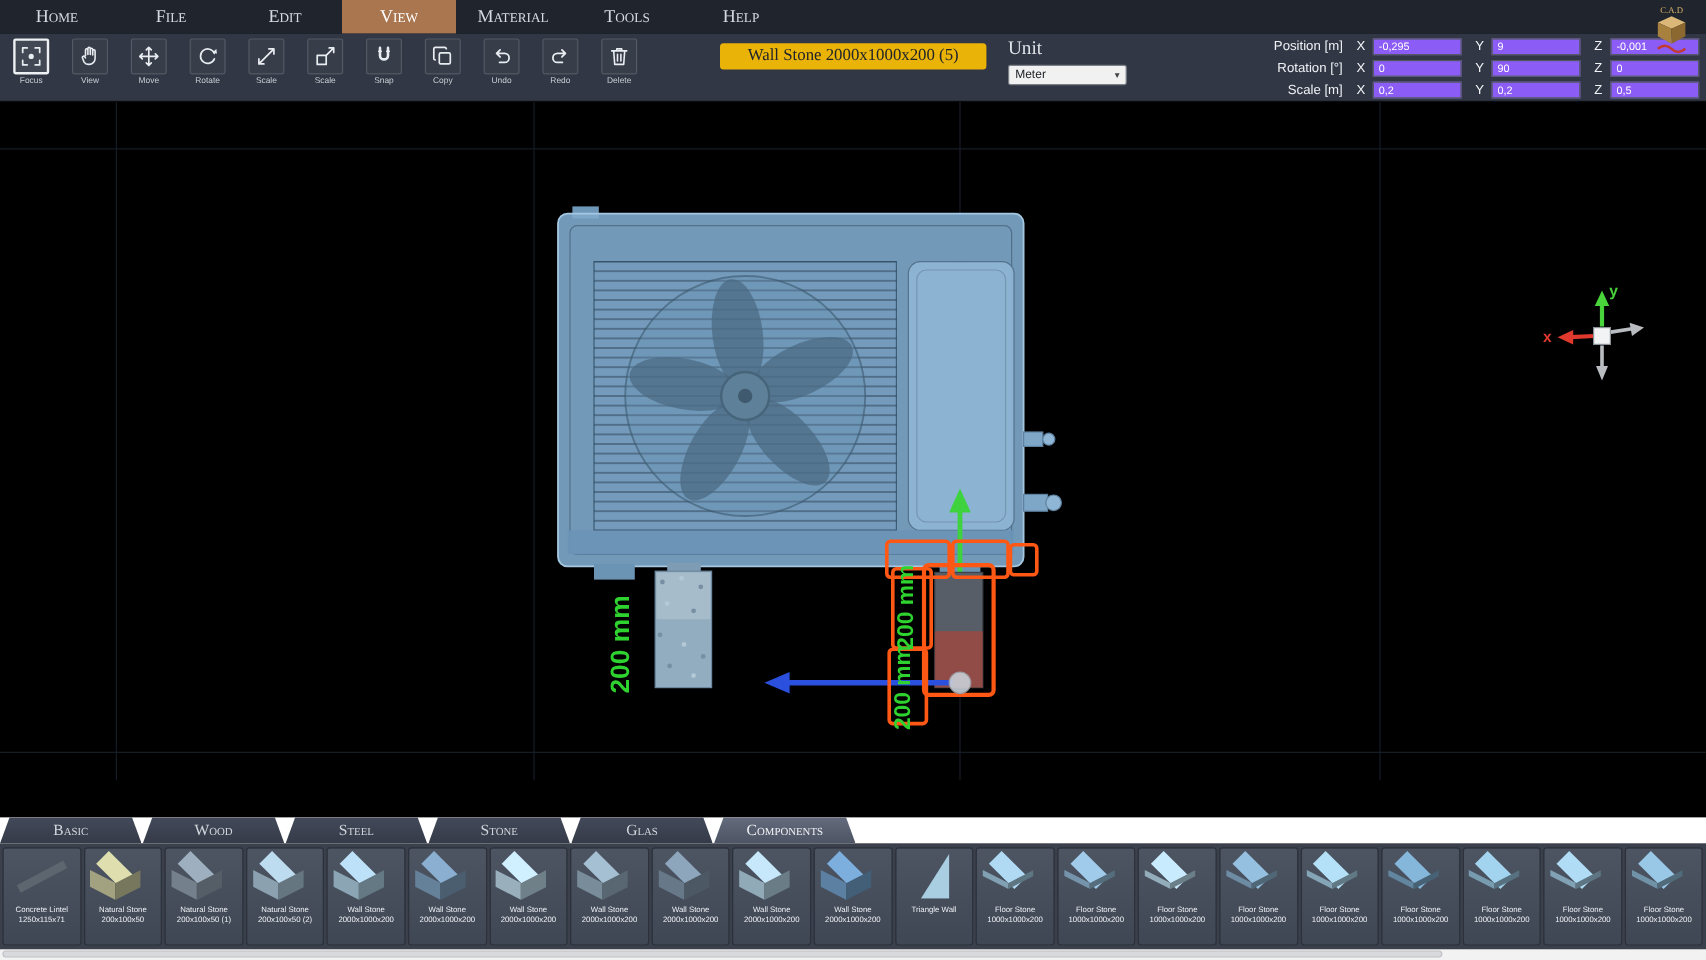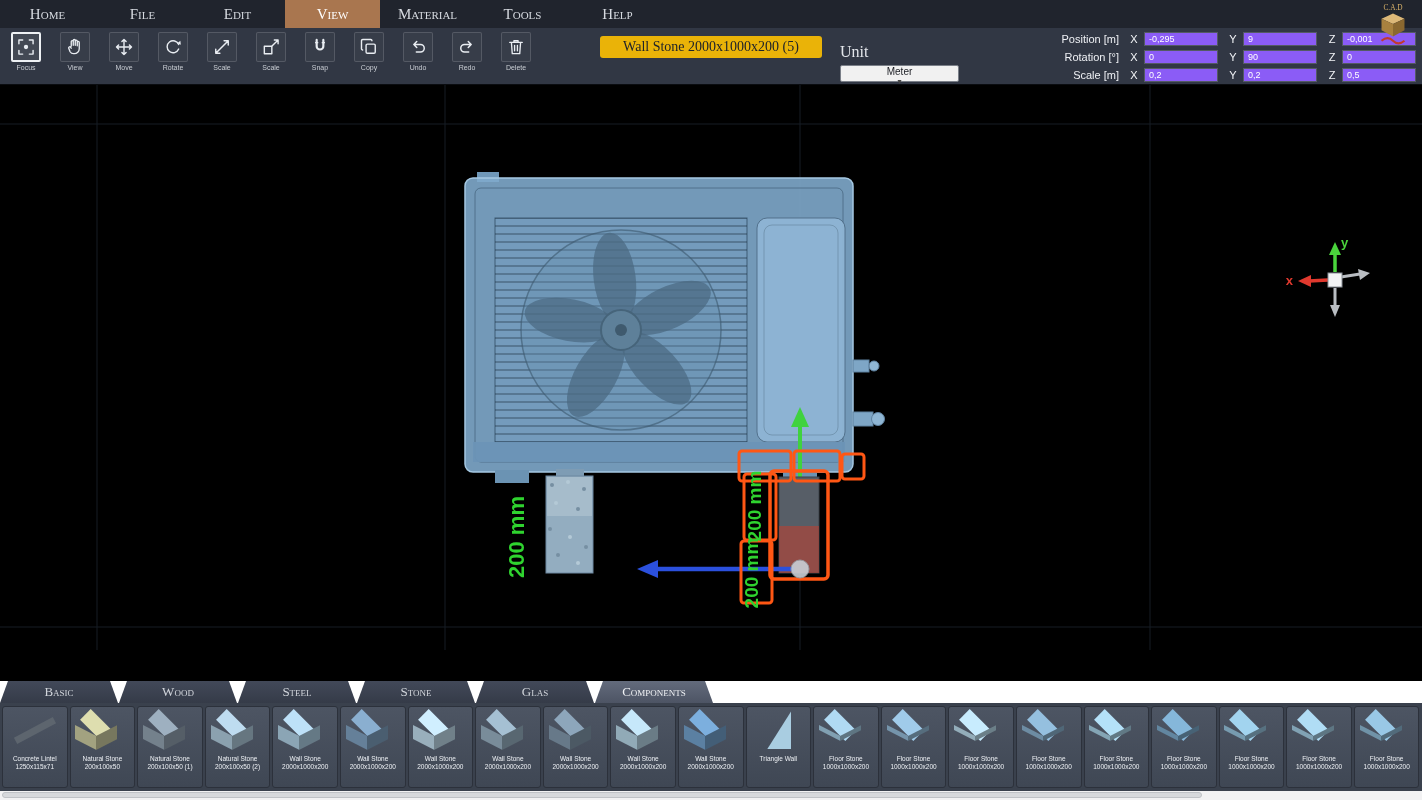--- a/index.html
+++ b/index.html
@@ -21,22 +21,22 @@
   .tools{position:absolute;left:8px;top:4px;display:flex;gap:13px;}
   .tool{width:36px;display:flex;flex-direction:column;align-items:center;gap:2px;}
   .tool .ic{width:30px;height:30px;border:1px solid rgba(255,255,255,.15);border-radius:2px;display:flex;align-items:center;justify-content:center;background:rgba(255,255,255,.03);box-sizing:border-box;}
   .tool.active .ic{border:2px solid #eef1f4;background:rgba(255,255,255,.09);}
   .tool .lbl{font-size:7px;color:#c9cdd3;white-space:nowrap;}
   .ic svg{display:block;}
 
   .chip{position:absolute;left:600px;top:8px;width:222px;height:22px;background:#eab308;border-radius:3px;display:flex;align-items:center;justify-content:center;font-family:"Liberation Serif",serif;font-size:14px;color:#20242a;}
 
   .unit-wrap{position:absolute;left:840px;top:4px;}
-  .unit-label{font-family:"Liberation Serif",serif;font-size:16px;color:#e2e5ea;margin-bottom:4px;margin-top:11px;}
-  .unit-select{width:119px;height:17px;background:#f1f1f1;border:1px solid #7a7f88;border-radius:2px;display:flex;align-items:center;justify-content:space-between;padding:0 5px;font-size:10px;color:#1c1e24;box-sizing:border-box;flex-direction:column;}
+  .unit-label{font-family:"Liberation Serif",serif;font-size:16px;color:#e2e5ea;margin-bottom:4px;}
+  .unit-select{width:99px;height:17px;background:#f1f1f1;border:1px solid #7a7f88;border-radius:2px;display:flex;align-items:center;justify-content:space-between;padding:0 5px;font-size:10px;color:#1c1e24;box-sizing:border-box;}
   .unit-caret{font-size:8px;color:#444;}
 
   .transforms{position:absolute;right:6px;top:3px;display:flex;flex-direction:column;gap:3px;}
   .t-row{display:flex;align-items:center;height:15px;}
   .t-label{width:92px;text-align:right;font-size:11px;color:#eef0f4;}
   .axis{font-size:11px;color:#f2f4f7;width:12px;text-align:center;margin-left:9px;margin-right:4px;}
   .t-input{width:74px;height:14px;background:#8b5cf6;border:1px solid #545a64;color:#fff;font-size:9px;padding:0 4px;font-family:"Liberation Sans",sans-serif;box-sizing:border-box;}
 
   
   .viewport{flex:1 1 auto;position:relative;background:#000;overflow:hidden;}

